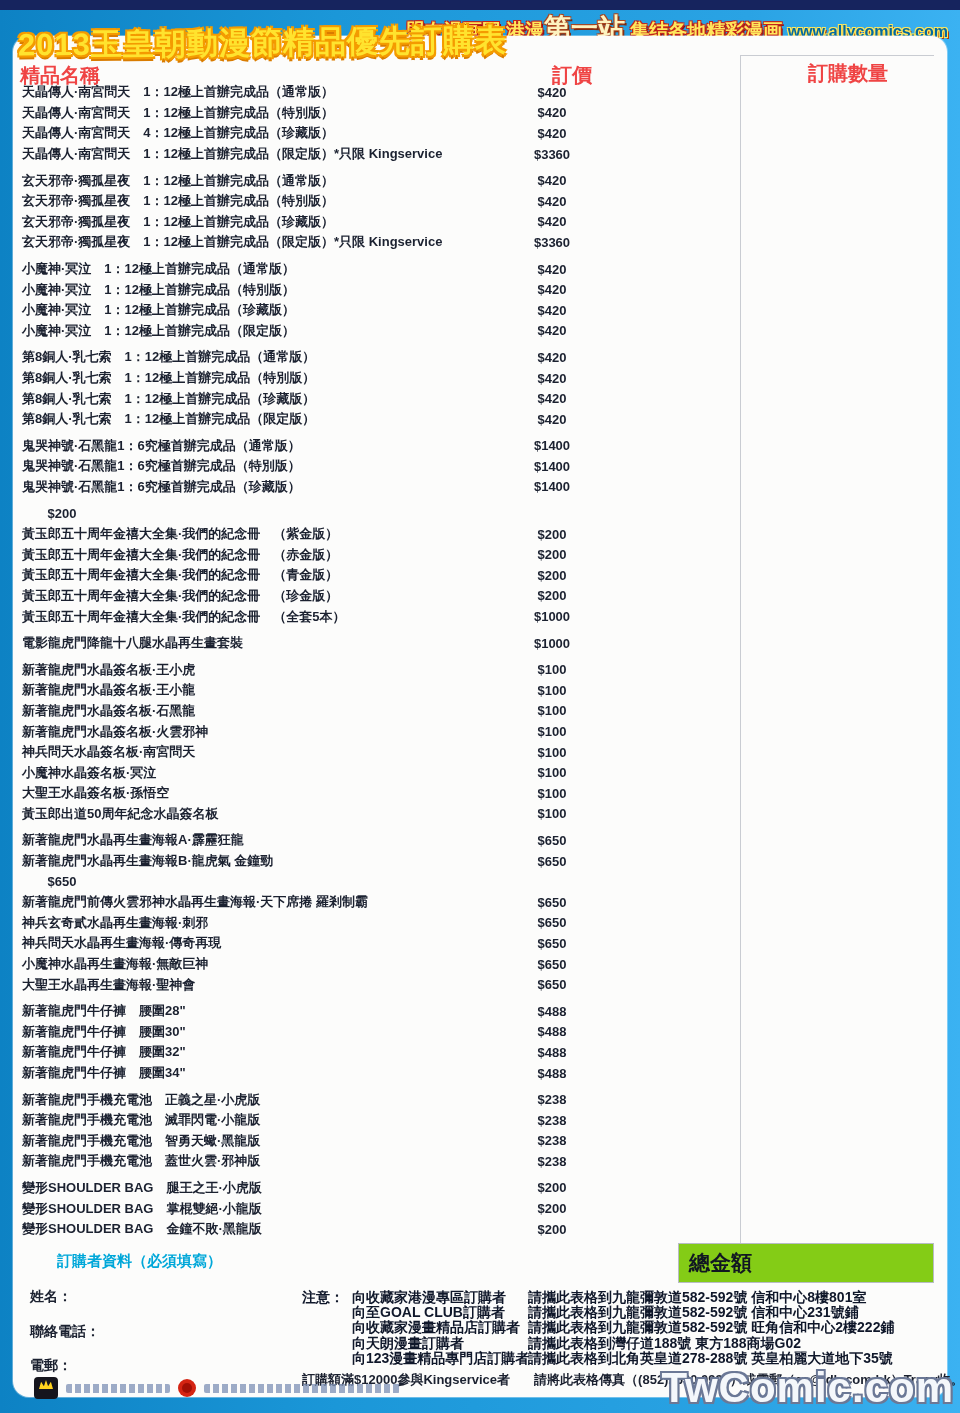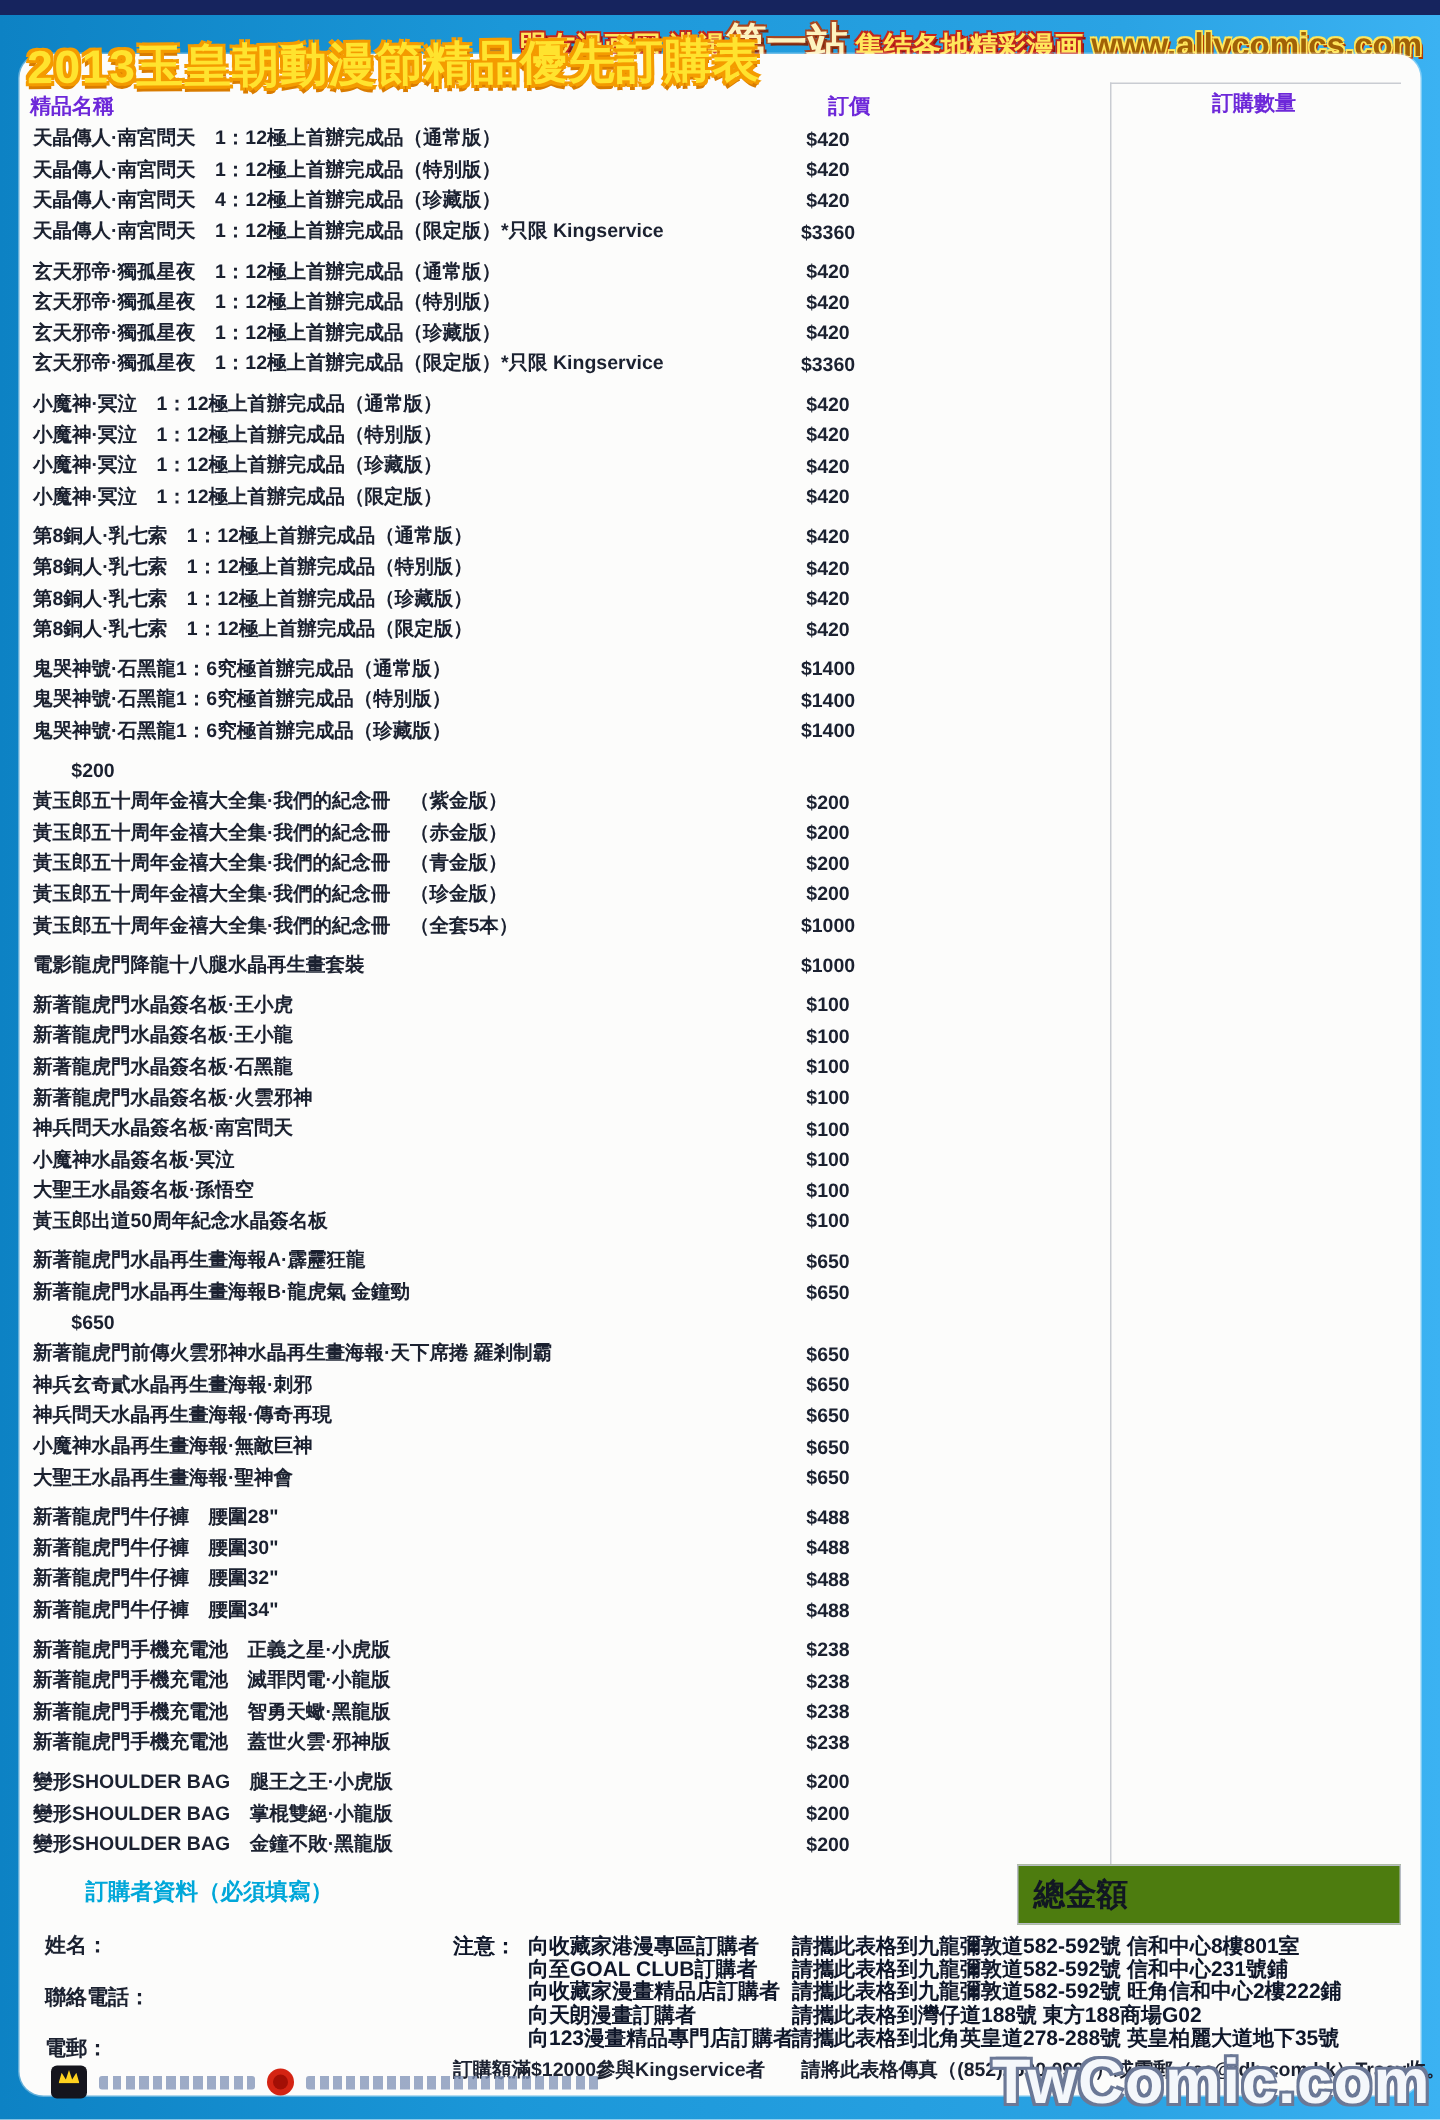--- a/index.html
+++ b/index.html
@@ -18,46 +18,46 @@
     box-shadow:0 0 0 1px rgba(255,255,255,.35);
   }
   
   .banner {
     position:absolute; top:10px; right:12px; white-space:nowrap;
     font-weight:900; color:#ffe75c; font-size:19px;
     text-shadow:-1px -1px 0 #c3251b, 1px -1px 0 #c3251b, -1px 1px 0 #c3251b, 1px 1px 0 #c3251b, 2px 2px 0 #8e1410;
   }
   .banner .hl { font-size:27px; font-weight:900; color:#fdf3c0;
     text-shadow:-1px -1px 0 #a8451f, 1px -1px 0 #a8451f, -1px 1px 0 #a8451f, 2px 2px 0 #7c2a10; }
-  .banner .url { color:#a16207; font-size:22px;
+  .banner .url { color:#0369a1; font-size:16px;
     text-shadow:-1px -1px 0 #ffe75c, 1px -1px 0 #ffe75c, -1px 1px 0 #ffe75c, 1px 1px 0 #ffe75c, 2px 2px 0 #b33c00; }
   .title {
     position:absolute; left:18px; top:22px; font-size:31px; font-weight:900;
     letter-spacing:1px; color:#ffe32e; white-space:nowrap;
     text-shadow:-2px -2px 0 #f49b00, 2px -2px 0 #f49b00, -2px 2px 0 #f49b00, 2px 2px 0 #f49b00, 0 4px 0 #d97c00;
     transform:rotate(-0.6deg);
   }
   
-  .col-head { position:absolute; font-size:14px; font-weight:bold; color:#6d28d9; }
+  .col-head { position:absolute; font-size:20px; font-weight:bold; color:#ef4444; }
   #head-name  { left:20px;  top:62px; }
   #head-price { left:552px; top:62px; }
   #head-qty   { left:808px; top:60px; }
   .v-divider { position:absolute; left:740px; top:55px; width:1px; height:1188px; background:#c9ccd2; }
   .h-divider { position:absolute; left:740px; top:55px; width:194px; height:1px; background:#c9ccd2; }
   
   .list { position:absolute; left:22px; top:82px; width:712px; }
   .group { margin-bottom:6px; }
   .row { display:flex; align-items:center; height:20.6px; }
   .cell-name  { width:490px; font-size:13px; font-weight:bold; color:#1b2130; white-space:nowrap; }
   .cell-price { width:80px; text-align:center; font-size:13px; font-weight:bold; color:#1b2130; }
   .cell-qty   { flex:1; height:100%; }
   
   .total-box {
     position:absolute; left:678px; top:1243px; width:256px; height:40px;
-    background:#4d7c0f; border:1px solid #b7bcc4; display:flex; align-items:center;
+    background:#84cc16; border:1px solid #b7bcc4; display:flex; align-items:center;
   }
   .total-box .lbl { font-size:21px; font-weight:bold; color:#111722; padding-left:10px; }
   .total-box .blank { flex:1; height:100%; }
   
   .cust-head { position:absolute; left:28px; top:1252px; font-size:15px; font-weight:bold; color:#00a7d9;padding-left:29px; }
   .field { position:absolute; left:30px; font-size:14px; font-weight:bold; color:#1b2130; display:flex; }
   #f-name  { top:1288px; }
   #f-phone { top:1323px; }
   #f-email { top:1357px; }
   .field .blank { display:inline-block; width:170px; height:18px; }

